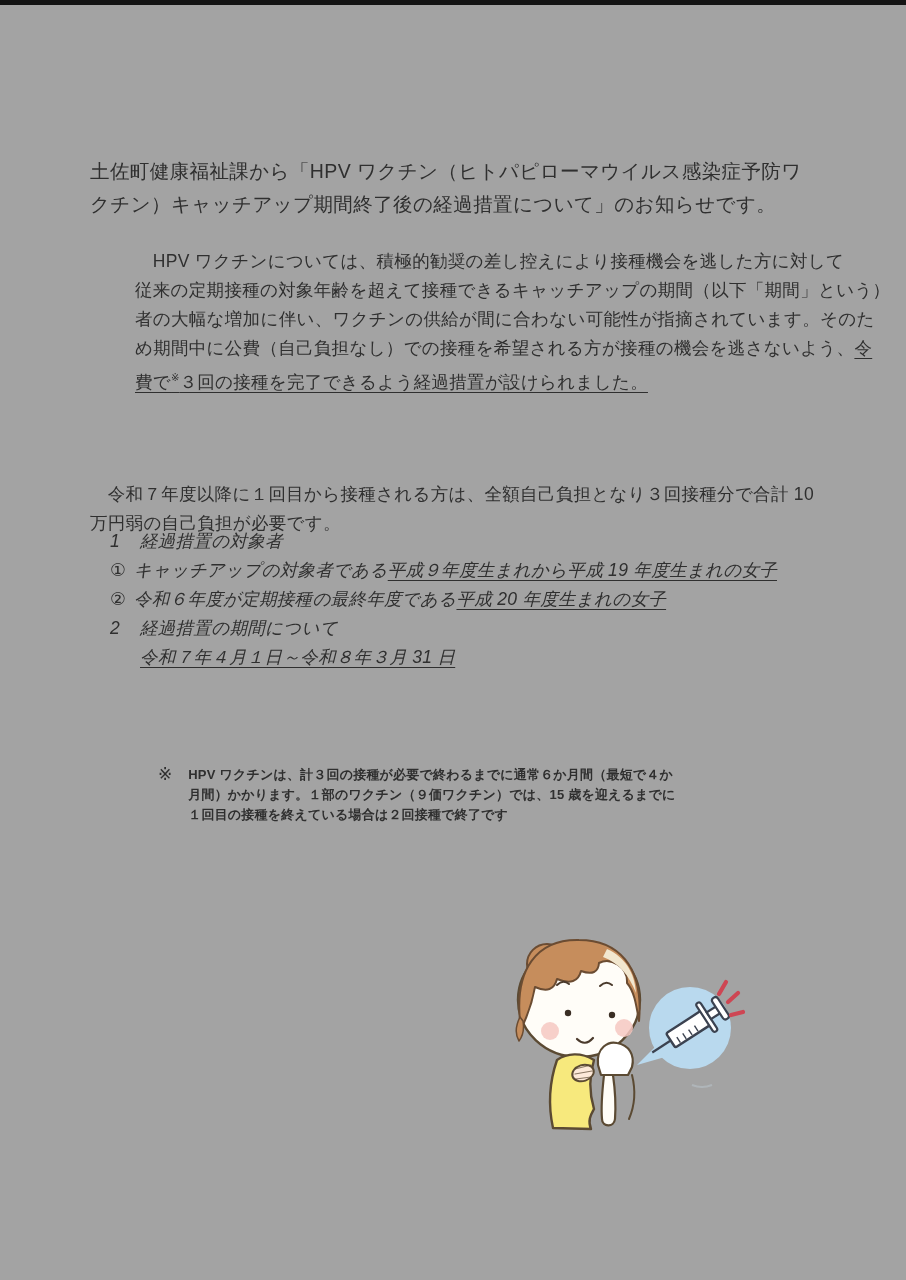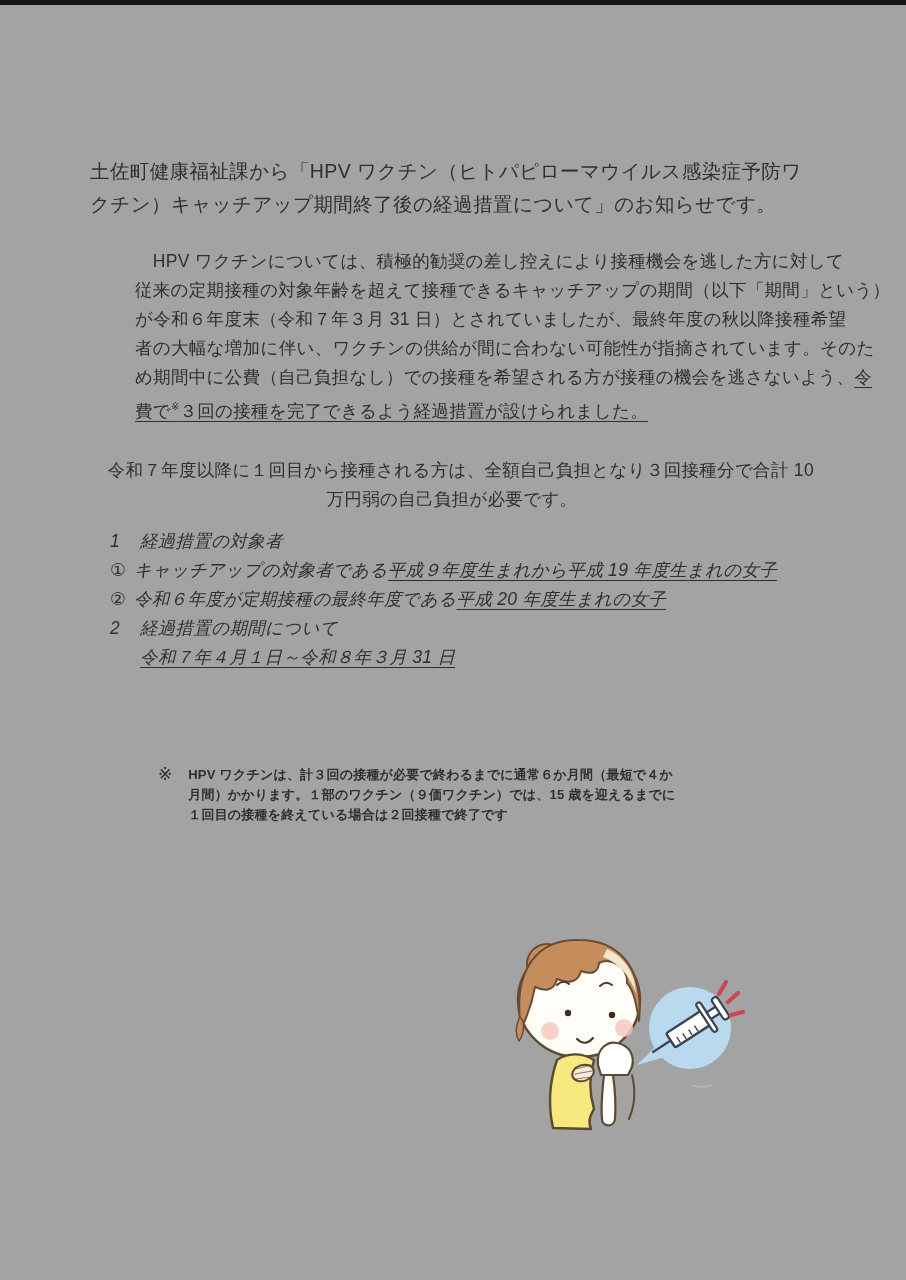--- a/index.html
+++ b/index.html
@@ -11,21 +11,21 @@
   .topbar{position:absolute;top:0;left:0;width:906px;height:5px;background:#141414;}
   
   .title-block{position:absolute;left:90px;top:155px;}
   .title-line{font-size:19.5px;line-height:33px;white-space:nowrap;letter-spacing:0.4px;}
   
   .body-block{position:absolute;left:90px;top:247px;margin-left:45px;}
   .bline{font-size:17.5px;line-height:29px;white-space:nowrap;letter-spacing:0.3px;}
   .und{text-decoration:underline;text-underline-offset:4px;text-decoration-thickness:1.3px;}
   sup.ref{font-size:10px;vertical-align:7px;letter-spacing:0;}
   
-  .cost-block{position:absolute;left:90px;top:456px;text-align:center;}
+  .cost-block{position:absolute;left:90px;top:480px;}
   
   .list-block{position:absolute;left:110px;top:527px;font-style:italic;}
   .lno{display:inline-block;width:30px;}
   .sub{}
   .sno{margin-right:8px;}
   .note-row{margin-left:83px;}
   .period-row{margin-left:30px;}
   
   .fn{position:absolute;left:158px;top:765px;display:flex;gap:16px;}
   .fn-marker{font-size:17px;line-height:20px;}
@@ -41,21 +41,20 @@
   <div class="topbar"></div>
 
   <div class="title-block">
     <div class="title-line">土佐町健康福祉課から「HPV ワクチン（ヒトパピローマウイルス感染症予防ワ</div>
     <div class="title-line">クチン）キャッチアップ期間終了後の経過措置について」のお知らせです。</div>
   </div>
 
   <div class="body-block">
     <div class="bline">　HPV ワクチンについては、積極的勧奨の差し控えにより接種機会を逃した方に対して</div>
     <div class="bline">従来の定期接種の対象年齢を超えて接種できるキャッチアップの期間（以下「期間」という）</div>
-    <div class="bline">が令和６年度末（令和７年３月 31 日）とされていましたが、最終年度の秋以降接種希望</div>
     <div class="bline">者の大幅な増加に伴い、ワクチンの供給が間に合わない可能性が指摘されています。そのた</div>
     <div class="bline"><span>め期間中に公費（自己負担なし）での接種を希望される方が接種の機会を逃さないよう、</span><span class="und">令</span></div>
     <div class="bline"><span class="und"><span>費で</span><sup class="ref">※</sup><span>３回の接種を完了できるよう経過措置が設けられました。</span></span></div>
   </div>
 
   <div class="cost-block">
     <div class="bline">　令和７年度以降に１回目から接種される方は、全額自己負担となり３回接種分で合計 10</div>
     <div class="bline">万円弱の自己負担が必要です。</div>
   </div>
 

